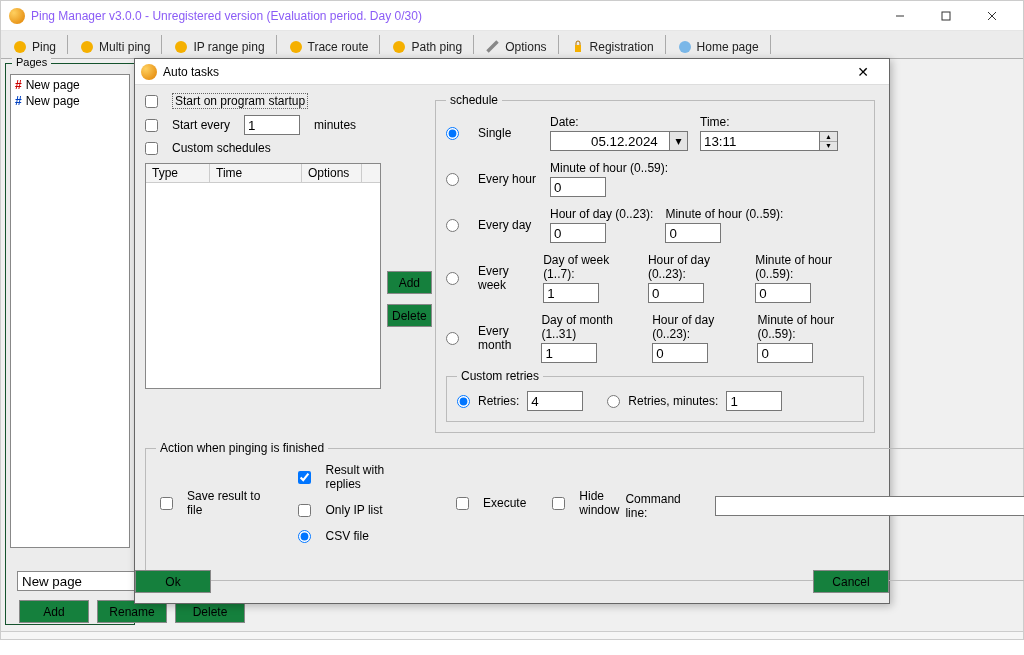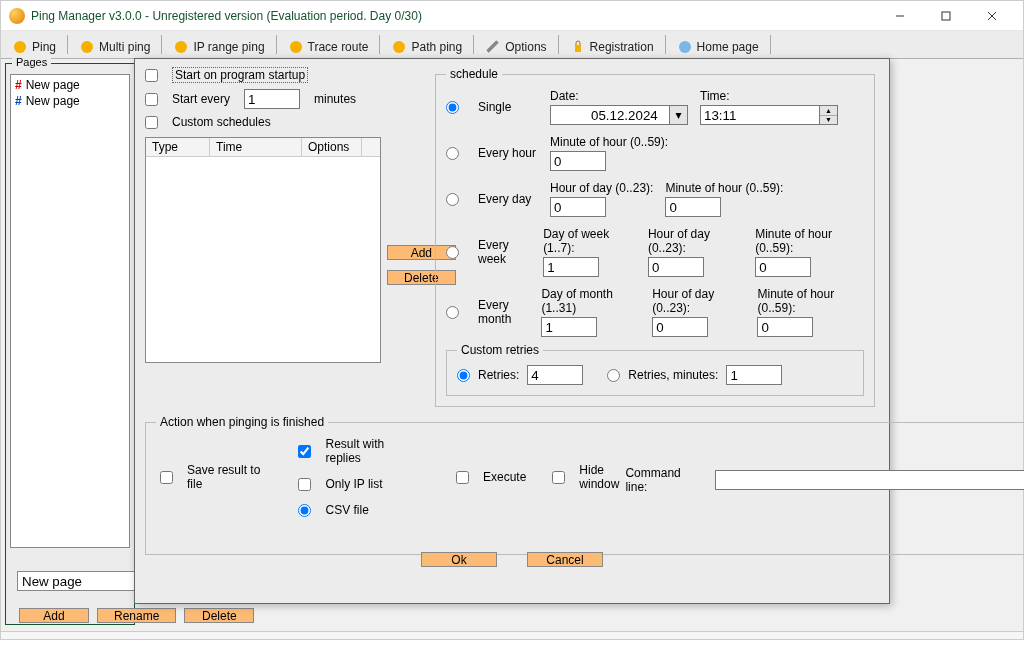--- a/index.html
+++ b/index.html
@@ -26,21 +26,21 @@
   display: flex;
   align-items: center;
   padding: 0 8px;
   border-bottom: 1px solid #e6e6e6;
 }
 .titlebar .app-icon {
   width: 16px; height: 16px; margin-right: 6px;
   background: radial-gradient(circle at 30% 30%, #ffd060, #e08000);
   border-radius: 50%;
 }
-.titlebar-text { flex: 1; color: #14532d; }
+.titlebar-text { flex: 1; color: #8b5cf6; }
 .win-btns { display: flex; gap: 0; }
 .win-btn {
   width: 46px; height: 28px;
   display: flex; align-items: center; justify-content: center;
   color: #333;
 }
 .win-btn svg { width: 10px; height: 10px; }
 
 .toolbar {
   height: 28px;
@@ -92,25 +92,25 @@
   margin: 0 4px 4px 4px;
   height: 20px;
   border: 1px solid #888;
   background: #fff;
   padding: 2px 4px;
   width: 122px;
 }
 
 .bottom-buttons { display: flex; gap: 8px; margin: 0 0 0 6px; }
 .btn {
-  min-width: 70px; height: 15px;
-  background: #fdba74;
+  min-width: 70px; height: 23px;
+  background: #15803d;
   border: 1px solid #888;
   display: flex; align-items: center; justify-content: center;
-  padding: 0 16px;
+  padding: 0 4px;
 }
 
 
 .status-bar { position: absolute; bottom: 0; left: 0; right: 0; height: 8px; border-top: 1px solid #ccc; background: #f6f6f6; }
 
 
 .dialog {
   position: absolute;
   left: 134px; top: 58px;
   width: 756px; height: 546px;
@@ -177,21 +177,21 @@
 .action-grid { display: flex; gap: 40px; }
 .action-left, .action-right { display: flex; flex-direction: row; gap: 6px; }
 .action-left { width: 260px; padding-left: 4px; }
 .action-right { flex: 1; }
 .sub-indent { margin-left: 20px; display:flex; flex-direction:column; gap:6px; }
 .lbl-row { display:flex; align-items:center; gap:10px; }
 .lbl-row label{ width:80px; }
 .browse { width:32px; height:22px; border:1px solid #888; background:#e9e9e9; display:flex;align-items:center;justify-content:center; }
 .hint { text-align:center; margin-top:6px; }
 
-.dlg-buttons { position:absolute; bottom:10px; left:0; right:0; display:flex; justify-content:center; gap:30px; }
+.dlg-buttons { position:absolute; bottom:10px; left:0; right:0; display:flex; justify-content:space-between; gap:30px; }
 .dlg-buttons .btn { min-width: 76px; }
 </style>
 </head>
 <body>
 
 <div class="main-window">
   <div class="titlebar">
     <div class="app-icon"></div>
     <div class="titlebar-text">Ping Manager v3.0.0 - Unregistered version (Evaluation period. Day 0/30)</div>
     <div class="win-btns">
@@ -302,20 +302,25 @@
       </div>
     <div class="btn">
         <span>Delete</span>
       </div>
   </div>
 
   <div class="status-bar"></div>
 </div>
 
 <div class="dialog">
+  <div class="dialog-titlebar">
+    <div class="app-icon"></div>
+    <div style="flex:1">Auto tasks</div>
+    <div class="dlg-close">✕</div>
+  </div>
   <div class="dlg-body">
 
     <div class="left-col">
       <div class="chk-row">
         <input type="checkbox" style="">
         <span class="sel-outline">Start on program startup</span>
       </div>
       <div class="chk-row">
         <input type="checkbox" style="">
         <span>Start every</span>

